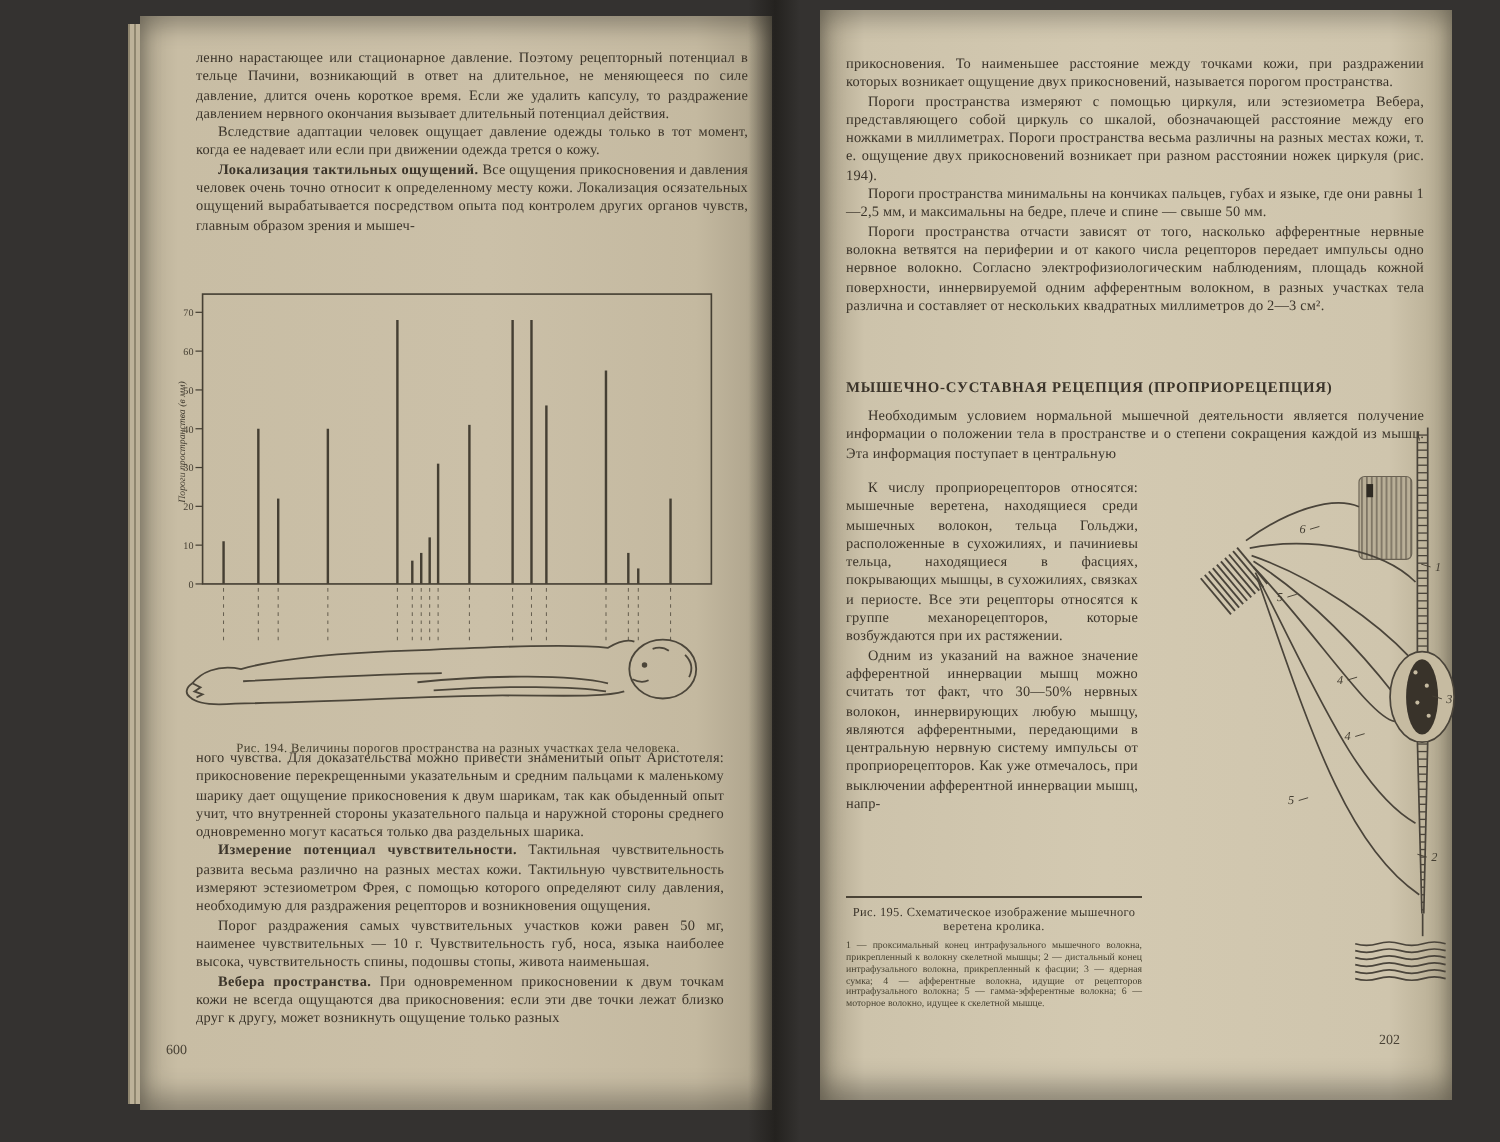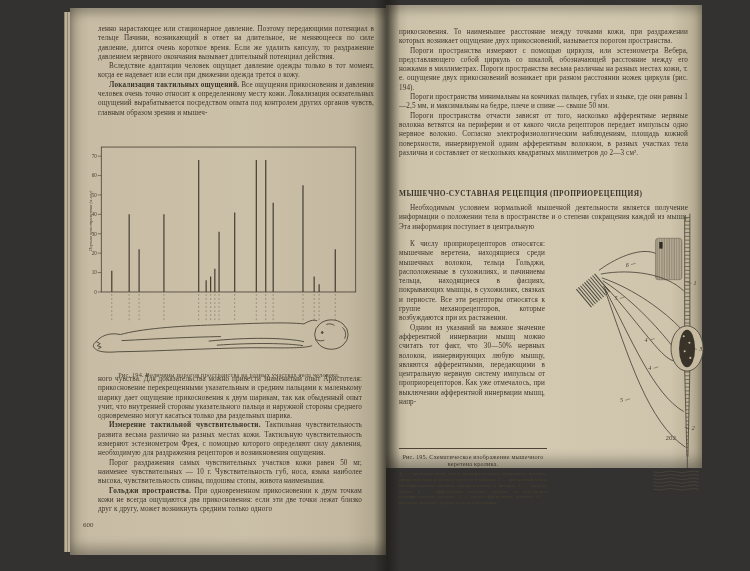--- a/index.html
+++ b/index.html
@@ -12,21 +12,21 @@
   .page{
     position:absolute;top:8px;height:547px;width:316px;
     color:#3b342a;
   }
   .page-left{
     left:70px;
     background:linear-gradient(90deg,#b4aa92 0%,#c8bda4 6%,#cbc0a8 55%,#c4b9a0 88%,#a99f88 100%);
     box-shadow:inset 0 6px 10px rgba(0,0,0,.25), inset 0 -8px 12px rgba(0,0,0,.28);
   }
   .page-right{
-    left:386px;top:5px;height:463px;
+    left:410px;top:5px;height:545px;
     background:linear-gradient(90deg,#aca28a 0%,#cdc3ab 7%,#d3c9b1 45%,#cfc5ad 90%,#b3a98f 100%);
     box-shadow:inset 0 6px 10px rgba(0,0,0,.22), inset 0 -8px 12px rgba(0,0,0,.3);
   }
   .page-edge{
     position:absolute;left:64px;top:12px;width:7px;height:540px;
     background:repeating-linear-gradient(90deg,#8f866f 0 1px,#bdb299 1px 3px);
   }
   .gutter{
     position:absolute;left:374px;top:0;width:26px;height:571px;
     background:linear-gradient(90deg,rgba(0,0,0,0) 0%,rgba(20,18,14,.45) 48%,rgba(20,18,14,.5) 52%,rgba(0,0,0,0) 100%);
@@ -69,21 +69,21 @@
 </style>
 </head>
 <body>
 
 <div class="spread">
   <div class="page-edge"></div>
 
   <div class="page page-left">
 
     <div class="txt pl-top">
-      <p class="noindent"><span>ленно нарастающее или стационарное давление. Поэтому передающими потенциал в тельце Пачини, возникающий в ответ на длительное, не меняющееся по силе давление, длится очень короткое время. Если же удалить капсулу, то раздражение давлением нервного окончания вызывает длительный потенциал действия.</span></p>
+      <p class="noindent"><span>ленно нарастающее или стационарное давление. Поэтому рецепторный потенциал в тельце Пачини, возникающий в ответ на длительное, не меняющееся по силе давление, длится очень короткое время. Если же удалить капсулу, то раздражение давлением нервного окончания вызывает длительный потенциал действия.</span></p>
       <p><span>Вследствие адаптации человек ощущает давление одежды только в тот момент, когда ее надевает или если при движении одежда трется о кожу.</span></p>
       <p><b>Локализация тактильных ощущений.</b> <span>Все ощущения прикосновения и давления человек очень точно относит к определенному месту кожи. Локализация осязательных ощущений вырабатывается посредством опыта под контролем других органов чувств, главным образом зрения и мышеч-</span></p>
     </div>
 
     <figure class="fig194">
       <svg id="chart-plot" width="286" height="150" viewBox="0 0 280 148">
           <rect x="14" y="3" width="251" height="143" fill="none" stroke="#453f33" stroke-width="0.8"></rect>
           <line x1="10.5" y1="146" x2="14" y2="146" stroke="#453f33" stroke-width="0.6"></line>
           <text x="9.5" y="147.9" text-anchor="end" font-size="5" fill="#453f33">0</text>
           <line x1="10.5" y1="126.85714285714286" x2="14" y2="126.85714285714286" stroke="#453f33" stroke-width="0.6"></line>
@@ -152,23 +152,23 @@
           <path d="M236,30 C239,29 242,29.5 244,31"></path>
           <circle cx="232" cy="38" r="0.9" fill="#4c463a"></circle>
           <path d="M226,45 C229,46.5 232,46.5 234,45.5"></path>
         </g>
       </svg>
       <figcaption class="figcap">Рис. 194. Величины порогов пространства на разных участках тела человека.</figcaption>
     </figure>
 
     <div class="txt pl-bottom">
       <p class="noindent"><span>ного чувства. Для доказательства можно привести знаменитый опыт Аристотеля: прикосновение перекрещенными указательным и средним пальцами к маленькому шарику дает ощущение прикосновения к двум шарикам, так как обыденный опыт учит, что внутренней стороны указательного пальца и наружной стороны среднего одновременно могут касаться только два раздельных шарика.</span></p>
-      <p><b>Измерение тактильной чувствительности.</b> <span>Тактильная чувствительность развита весьма различно на разных местах кожи. Тактильную чувствительность измеряют эстезиометром Фрея, с помощью которого определяют силу давления, необходимую для раздражения рецепторов и возникновения ощущения.</span></p>
+      <p><b>Измерение потенциал чувствительности.</b> <span>Тактильная чувствительность развита весьма различно на разных местах кожи. Тактильную чувствительность измеряют эстезиометром Фрея, с помощью которого определяют силу давления, необходимую для раздражения рецепторов и возникновения ощущения.</span></p>
       <p><span>Порог раздражения самых чувствительных участков кожи равен 50 мг, наименее чувствительных — 10 г. Чувствительность губ, носа, языка наиболее высока, чувствительность спины, подошвы стопы, живота наименьшая.</span></p>
-      <p><b>Гольджи пространства.</b> <span>При одновременном прикосновении к двум точкам кожи не всегда ощущаются два прикосновения: если эти две точки лежат близко друг к другу, может возникнуть средним только одного</span></p>
+      <p><b>Вебера пространства.</b> <span>При одновременном прикосновении к двум точкам кожи не всегда ощущаются два прикосновения: если эти две точки лежат близко друг к другу, может возникнуть ощущение только разных</span></p>
     </div>
 
     <div class="pagenum pl">600</div>
   </div>
 
   <div class="page page-right">
 
     <div class="txt pr-top">
       <p class="noindent"><span>прикосновения. То наименьшее расстояние между точками кожи, при раздражении которых возникает ощущение двух прикосновений, называется порогом пространства.</span></p>
       <p><span>Пороги пространства измеряют с помощью циркуля, или эстезиометра Вебера, представляющего собой циркуль со шкалой, обозначающей расстояние между его ножками в миллиметрах. Пороги пространства весьма различны на разных местах кожи, т. е. ощущение двух прикосновений возникает при разном расстоянии ножек циркуля (рис. 194).</span></p>

